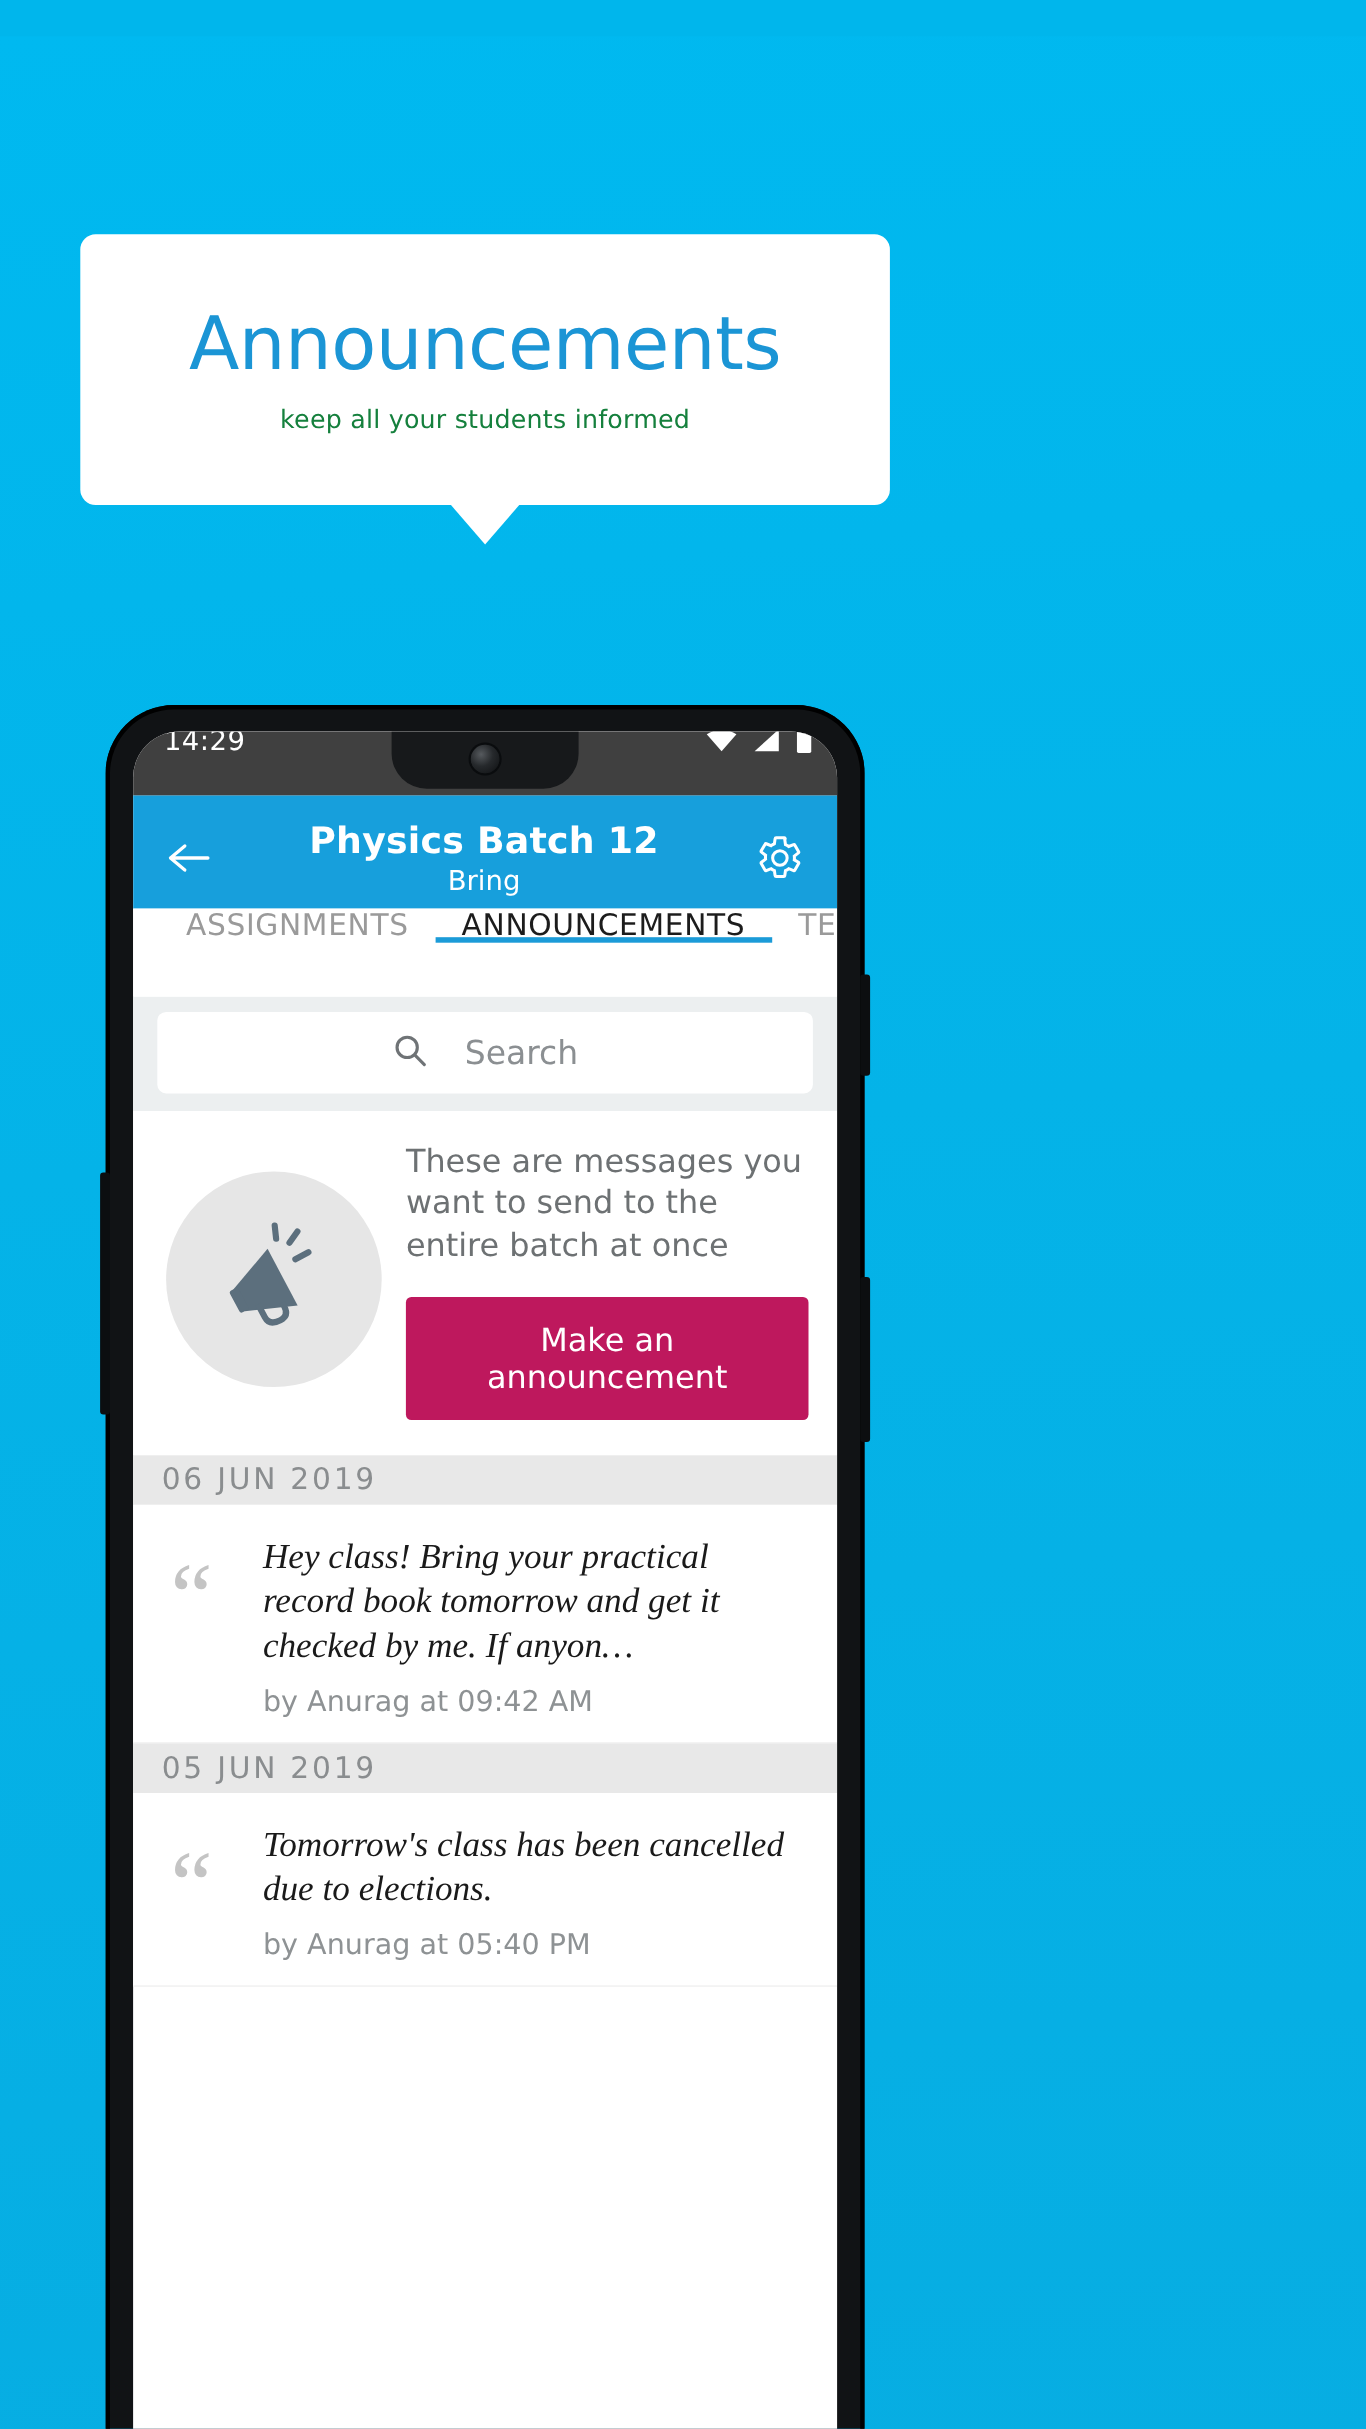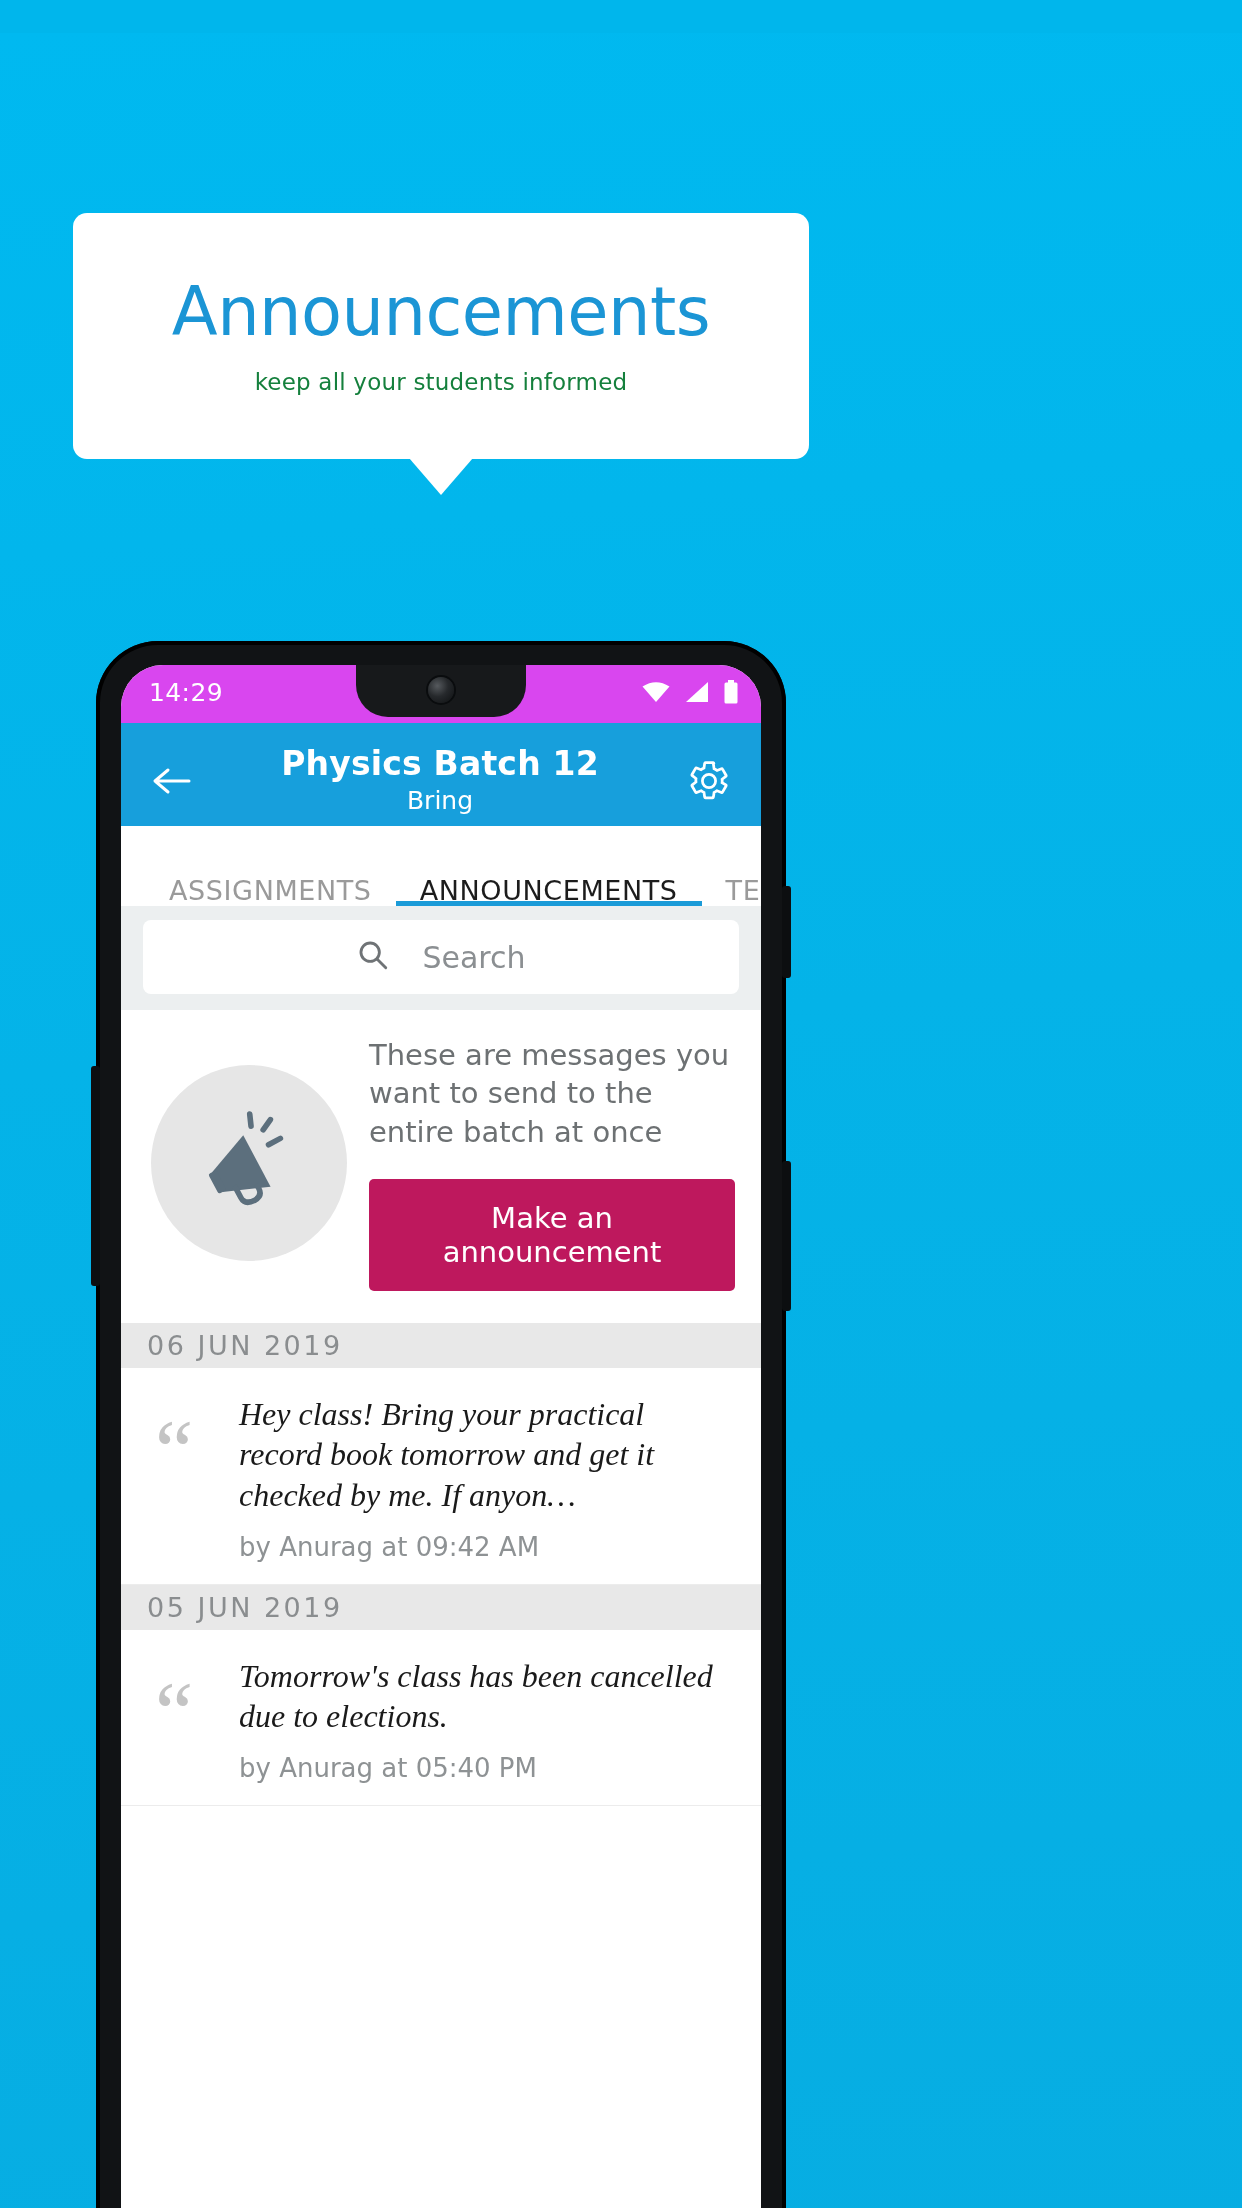--- a/index.html
+++ b/index.html
@@ -120,23 +120,23 @@
     border-radius: 50%;
     background: radial-gradient(circle at 36% 34%, #565a5e 0%, #26292c 45%, #0d0f11 100%);
     box-shadow: 0 0 0 2px #0a0c0e;
     z-index: 7;
   }
 
   
   .statusbar {
     position: relative;
     height: 58px;
-    background: #d946ef;
-    display: flex;
-    align-items: center;
+    background: #404040;
+    display: flex;
+    align-items: flex-start;
     justify-content: space-between;
     padding: 0 22px 0 28px;
     box-sizing: border-box;
     color: #ffffff;
   }
   .status-time {
     font-size: 25px;
     font-weight: 500;
     letter-spacing: 0.4px;
     font-family: "DejaVu Sans", sans-serif;
@@ -187,21 +187,21 @@
     line-height: 1.3;
     margin-top: 2px;
     font-family: "DejaVu Sans", sans-serif;
   }
 
   
   .tabs {
     height: 80px;
     background: #ffffff;
     display: flex;
-    align-items: flex-end;
+    align-items: flex-start;
     padding-left: 24px;
     box-sizing: border-box;
     overflow: hidden;
     position: relative;
   }
   .tab {
     display: flex;
     align-items: center;
     white-space: nowrap;
     font-size: 27px;

